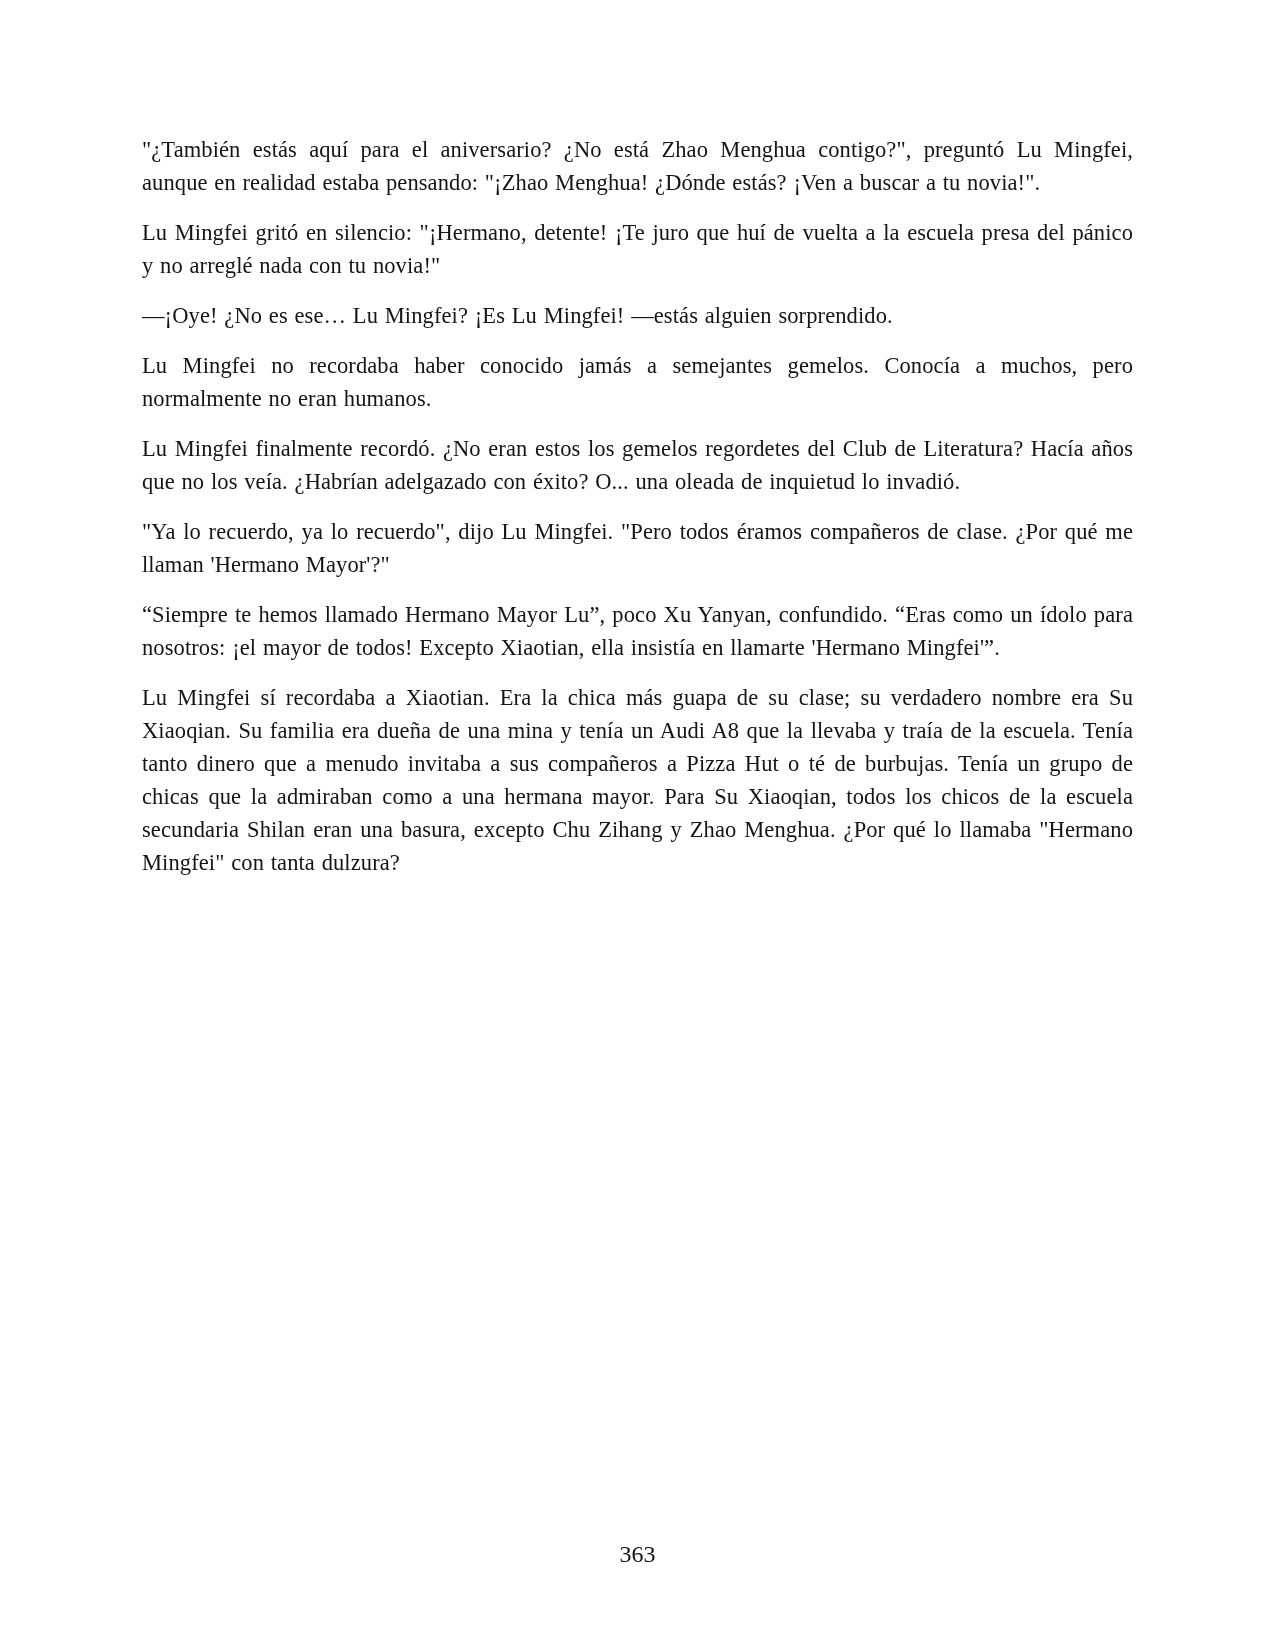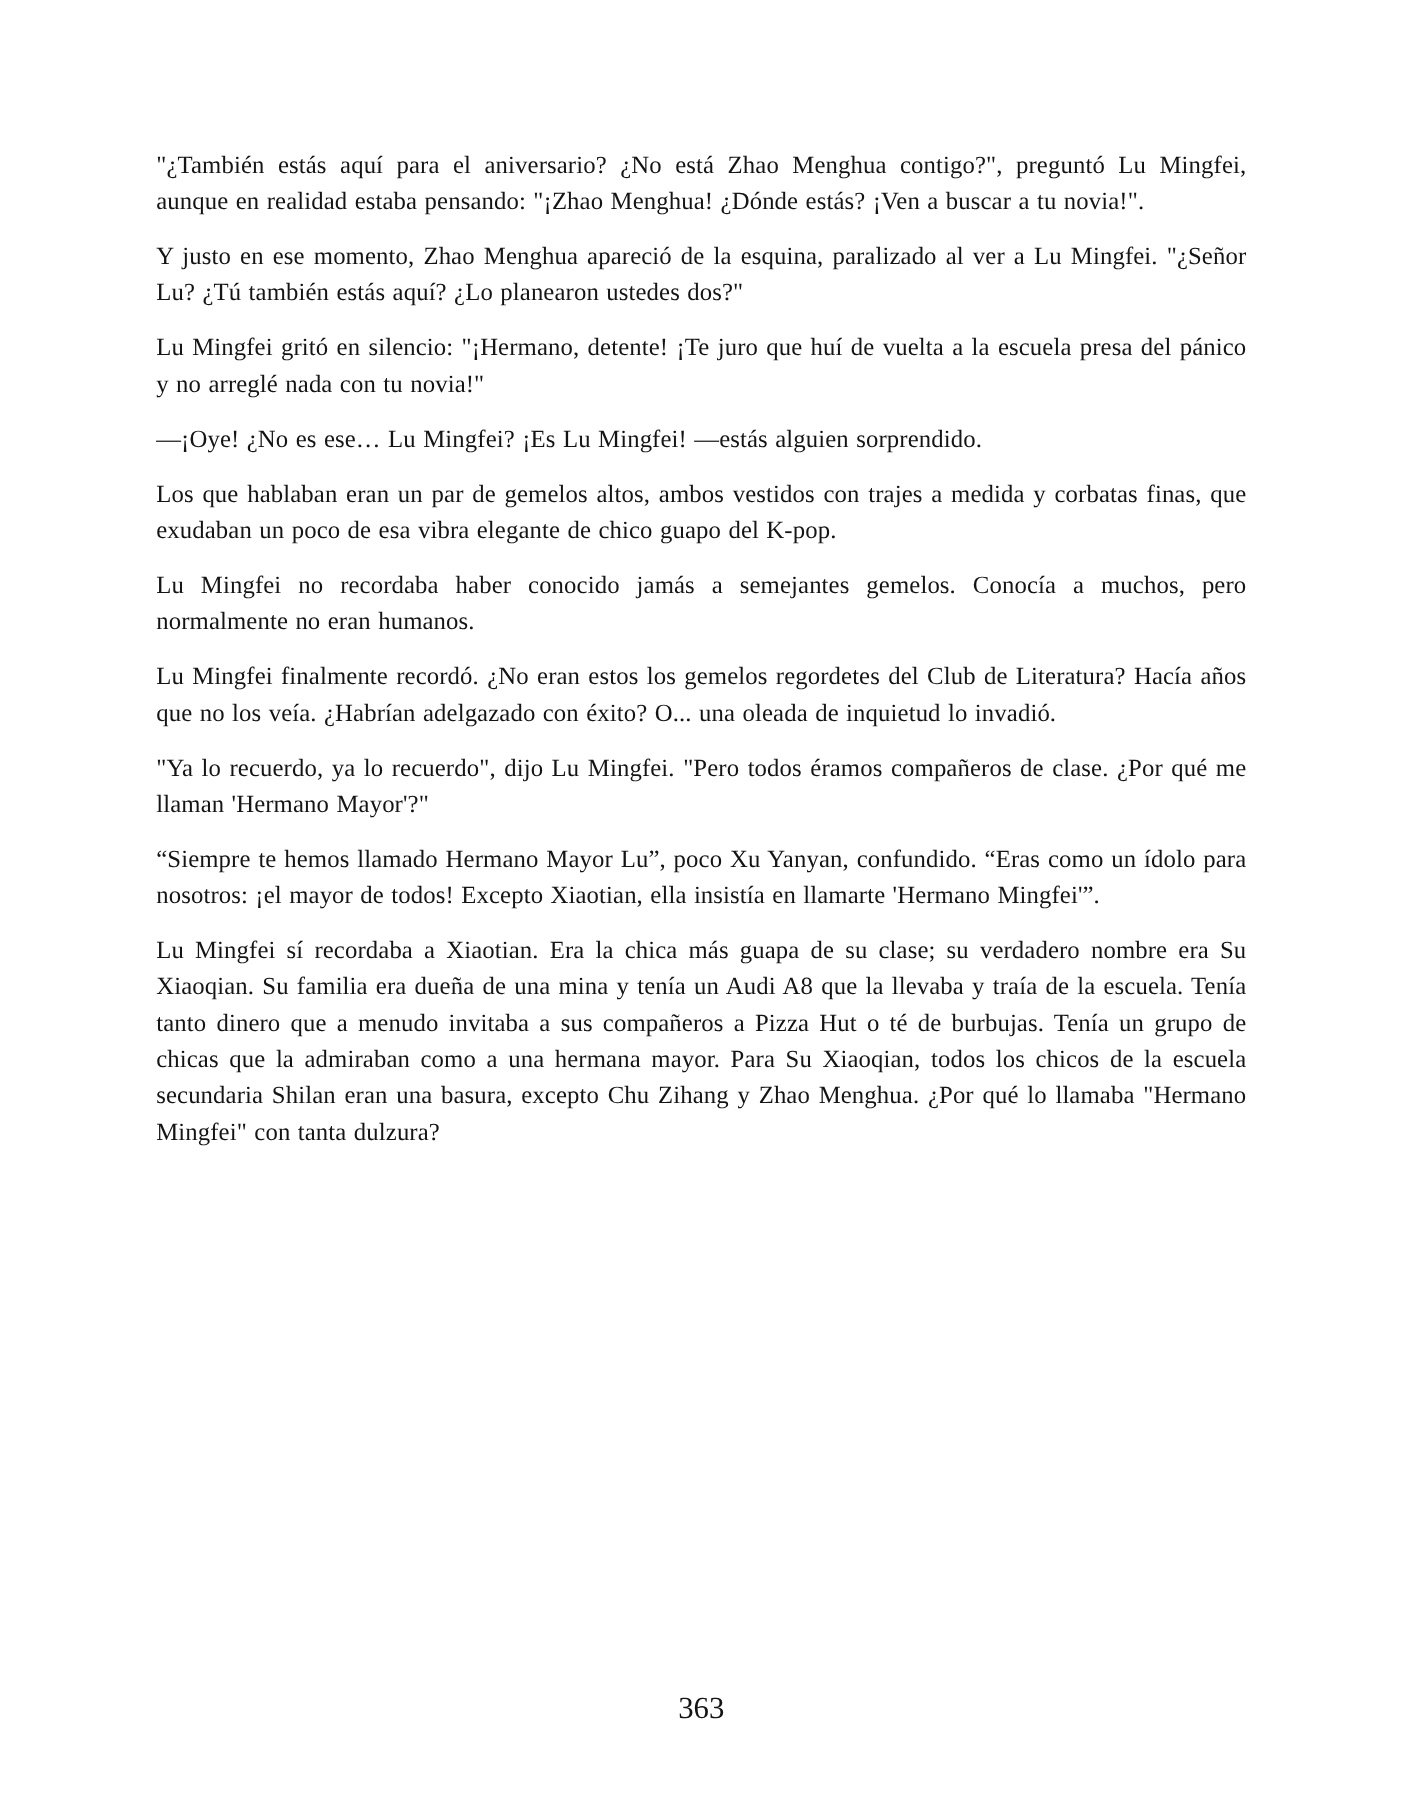--- a/index.html
+++ b/index.html
@@ -30,35 +30,33 @@
     text-justify: inter-word;
     letter-spacing: 0.1px;
     word-spacing: 1px;
   }
   .page-number {
     position: absolute;
     left: 0;
     top: 1541px;
     width: 100%;
     text-align: center;
-    font-size: 28px;
+    font-size: 24px;
     line-height: 26px;
     color: #141414;
   }
 </style>
 </head>
 <body>
 
 <div class="page">
   <div class="text-block">
     <p>"¿También estás aquí para el aniversario? ¿No está Zhao Menghua contigo?", preguntó Lu Mingfei, aunque en realidad estaba pensando: "¡Zhao Menghua! ¿Dónde estás? ¡Ven a buscar a tu novia!".</p>
-    <p>Y justo en ese momento, Zhao Menghua apareció de la esquina, paralizado al ver a Lu Mingfei. "¿Señor Lu? ¿Tú también estás aquí? ¿Lo planearon ustedes dos?"</p>
     <p>Lu Mingfei gritó en silencio: "¡Hermano, detente! ¡Te juro que huí de vuelta a la escuela presa del pánico y no arreglé nada con tu novia!"</p>
     <p>—¡Oye! ¿No es ese… Lu Mingfei? ¡Es Lu Mingfei! —estás alguien sorprendido.</p>
-    <p>Los que hablaban eran un par de gemelos altos, ambos vestidos con trajes a medida y corbatas finas, que exudaban un poco de esa vibra elegante de chico guapo del K-pop.</p>
     <p>Lu Mingfei no recordaba haber conocido jamás a semejantes gemelos. Conocía a muchos, pero normalmente no eran humanos.</p>
     <p>Lu Mingfei finalmente recordó. ¿No eran estos los gemelos regordetes del Club de Literatura? Hacía años que no los veía. ¿Habrían adelgazado con éxito? O... una oleada de inquietud lo invadió.</p>
     <p>"Ya lo recuerdo, ya lo recuerdo", dijo Lu Mingfei. "Pero todos éramos compañeros de clase. ¿Por qué me llaman 'Hermano Mayor'?"</p>
     <p>“Siempre te hemos llamado Hermano Mayor Lu”, poco Xu Yanyan, confundido. “Eras como un ídolo para nosotros: ¡el mayor de todos! Excepto Xiaotian, ella insistía en llamarte 'Hermano Mingfei'”.</p>
     <p>Lu Mingfei sí recordaba a Xiaotian. Era la chica más guapa de su clase; su verdadero nombre era Su Xiaoqian. Su familia era dueña de una mina y tenía un Audi A8 que la llevaba y traía de la escuela. Tenía tanto dinero que a menudo invitaba a sus compañeros a Pizza Hut o té de burbujas. Tenía un grupo de chicas que la admiraban como a una hermana mayor. Para Su Xiaoqian, todos los chicos de la escuela secundaria Shilan eran una basura, excepto Chu Zihang y Zhao Menghua. ¿Por qué lo llamaba "Hermano Mingfei" con tanta dulzura?</p>
   </div>
   <div class="page-number">363</div>
 </div>
 
 </body></html>

